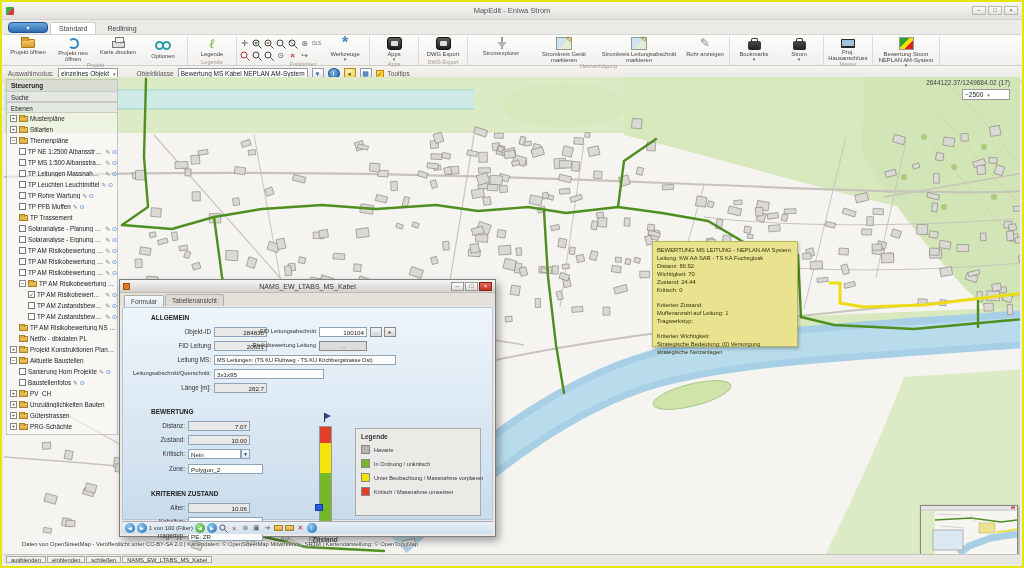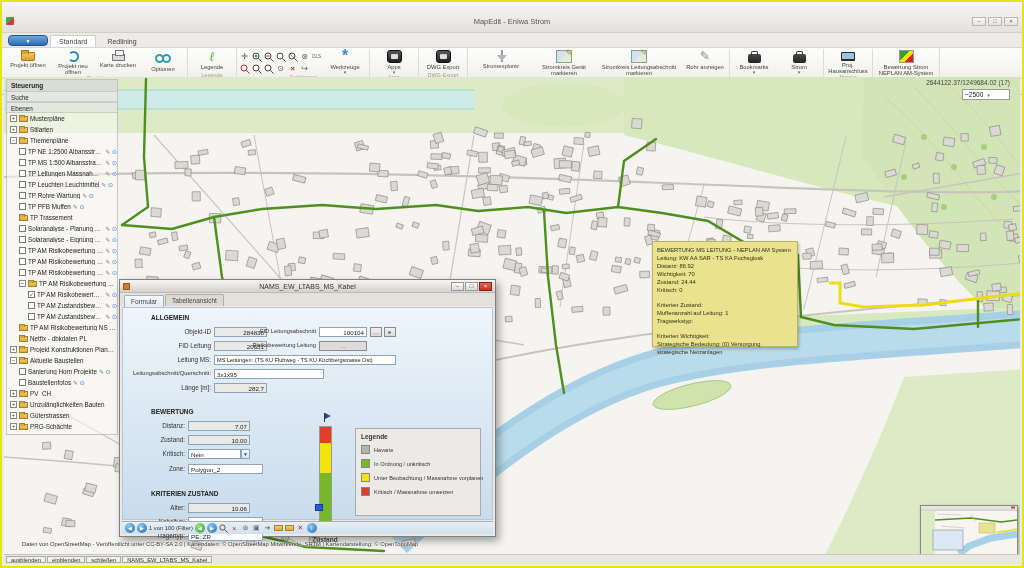--- a/index.html
+++ b/index.html
@@ -1,21 +1,21 @@
 <!DOCTYPE html>
 <html><head>
 <meta charset="utf-8">
 <style>
   *{box-sizing:border-box;margin:0;padding:0}
   html,body{width:1024px;height:568px;overflow:hidden}
   body{font-family:"Liberation Sans","DejaVu Sans",sans-serif;background:#ecebe8;position:relative;
        border:2px solid #e3e70c}
   
-  .titlebar{height:24px;background:linear-gradient(#f7f6f4,#e3e1dd);display:flex;
-            padding:15px 4px;border-bottom:1px solid #d2d0cb;position:relative}
+  .titlebar{height:18px;background:linear-gradient(#f7f6f4,#e3e1dd);display:flex;align-items:center;
+            padding:4px 4px;border-bottom:1px solid #d2d0cb;position:relative}
   .appico{width:8px;height:8px;background:linear-gradient(135deg,#3fae49 50%,#d43c3c 50%);border-radius:1px}
   .title-text{position:absolute;left:0;right:0;text-align:center;font-size:7.5px;color:#555}
   .winbtns{margin-left:auto;display:flex;gap:2px;z-index:2}
   .winbtn{width:14px;height:9px;border:1px solid #b9b7b2;background:linear-gradient(#fcfcfc,#e4e2de);
           font-size:6px;line-height:7px;text-align:center;color:#555}
   .tabrow{height:15px;background:#ecebe8;display:flex;align-items:flex-end;padding-left:6px;gap:2px;
           border-bottom:1px solid #d8d6d1}
   .apppill{width:40px;height:11px;border-radius:4px;background:linear-gradient(#6ea8dd,#2e6db4);
            border:1px solid #1f5492;margin-bottom:1px;color:#fff;font-size:6px;text-align:center;line-height:10px}
   .rtab{font-size:7px;color:#444;padding:2px 8px;border:1px solid transparent;border-bottom:none}

